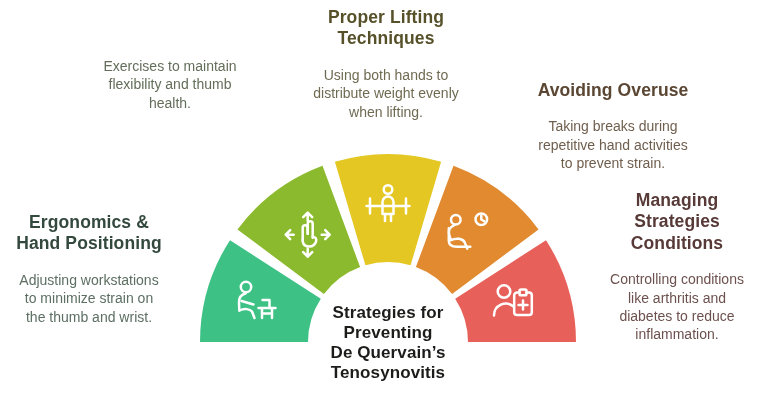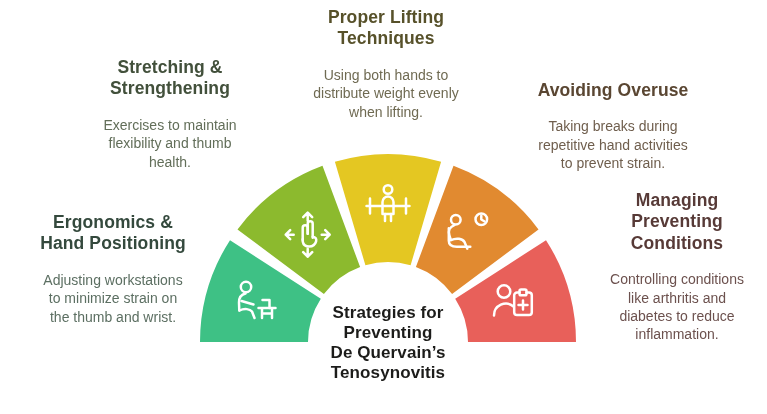--- a/index.html
+++ b/index.html
@@ -19,21 +19,21 @@
   .label-title {
     margin:0 0 16px 0;
     font-size:17.5px; font-weight:700; line-height:1.22;
     white-space:pre-line; letter-spacing:0.1px;
   }
   .label-desc {
     margin:0;
     font-size:14px; font-weight:400; line-height:1.32;
     white-space:pre-line;
   }
-  .label-ergonomics   { left:0px;   top:212px; width:178px;padding-left:24px; }
+  .label-ergonomics   { left:0px;   top:212px; width:178px; }
   .label-stretching   { left:66px;  top:57px;  width:208px; }
   .label-lifting      { left:272px; top:7px;   width:228px; }
   .label-overuse      { left:517px; top:80px;  width:192px; }
   .label-managing     { left:587px; top:190px; width:180px; }
   .center-title {
     position:absolute; left:278px; top:303px; width:220px;
     text-align:center; font-size:17px; font-weight:700; line-height:1.18;
     white-space:pre-line; letter-spacing:0.1px;
   }
 </style>
@@ -95,22 +95,20 @@
 
   <div class="label label-ergonomics">
     <h3 class="label-title" style="color: rgb(52, 73, 61);">Ergonomics &amp;
 Hand Positioning</h3>
     <p class="label-desc" style="color: rgb(92, 111, 98);">Adjusting workstations
 to minimize strain on
 the thumb and wrist.</p>
   </div>
 
   <div class="label label-stretching">
-    <h3 class="label-title" style="color: rgb(66, 80, 59);">Stretching &amp;
-Strengthening</h3>
     <p class="label-desc" style="color: rgb(98, 110, 89);">Exercises to maintain
 flexibility and thumb
 health.</p>
   </div>
 
   <div class="label label-lifting">
     <h3 class="label-title" style="color: rgb(87, 81, 42);">Proper Lifting
 Techniques</h3>
     <p class="label-desc" style="color: rgb(111, 106, 82);">Using both hands to
 distribute weight evenly
@@ -119,21 +117,21 @@
 
   <div class="label label-overuse">
     <h3 class="label-title" style="color: rgb(90, 70, 50);">Avoiding Overuse</h3>
     <p class="label-desc" style="color: rgb(111, 94, 77);">Taking breaks during
 repetitive hand activities
 to prevent strain.</p>
   </div>
 
   <div class="label label-managing">
     <h3 class="label-title" style="color: rgb(87, 58, 55);">Managing
-Preventing
+Strategies
 Conditions</h3>
     <p class="label-desc" style="color: rgb(108, 81, 78); margin-top: 12px;">Controlling conditions
 like arthritis and
 diabetes to reduce
 inflammation.</p>
   </div>
 
   <div class="center-title" style="color: rgb(28, 28, 26);">Strategies for
 Preventing
 De Quervain’s

